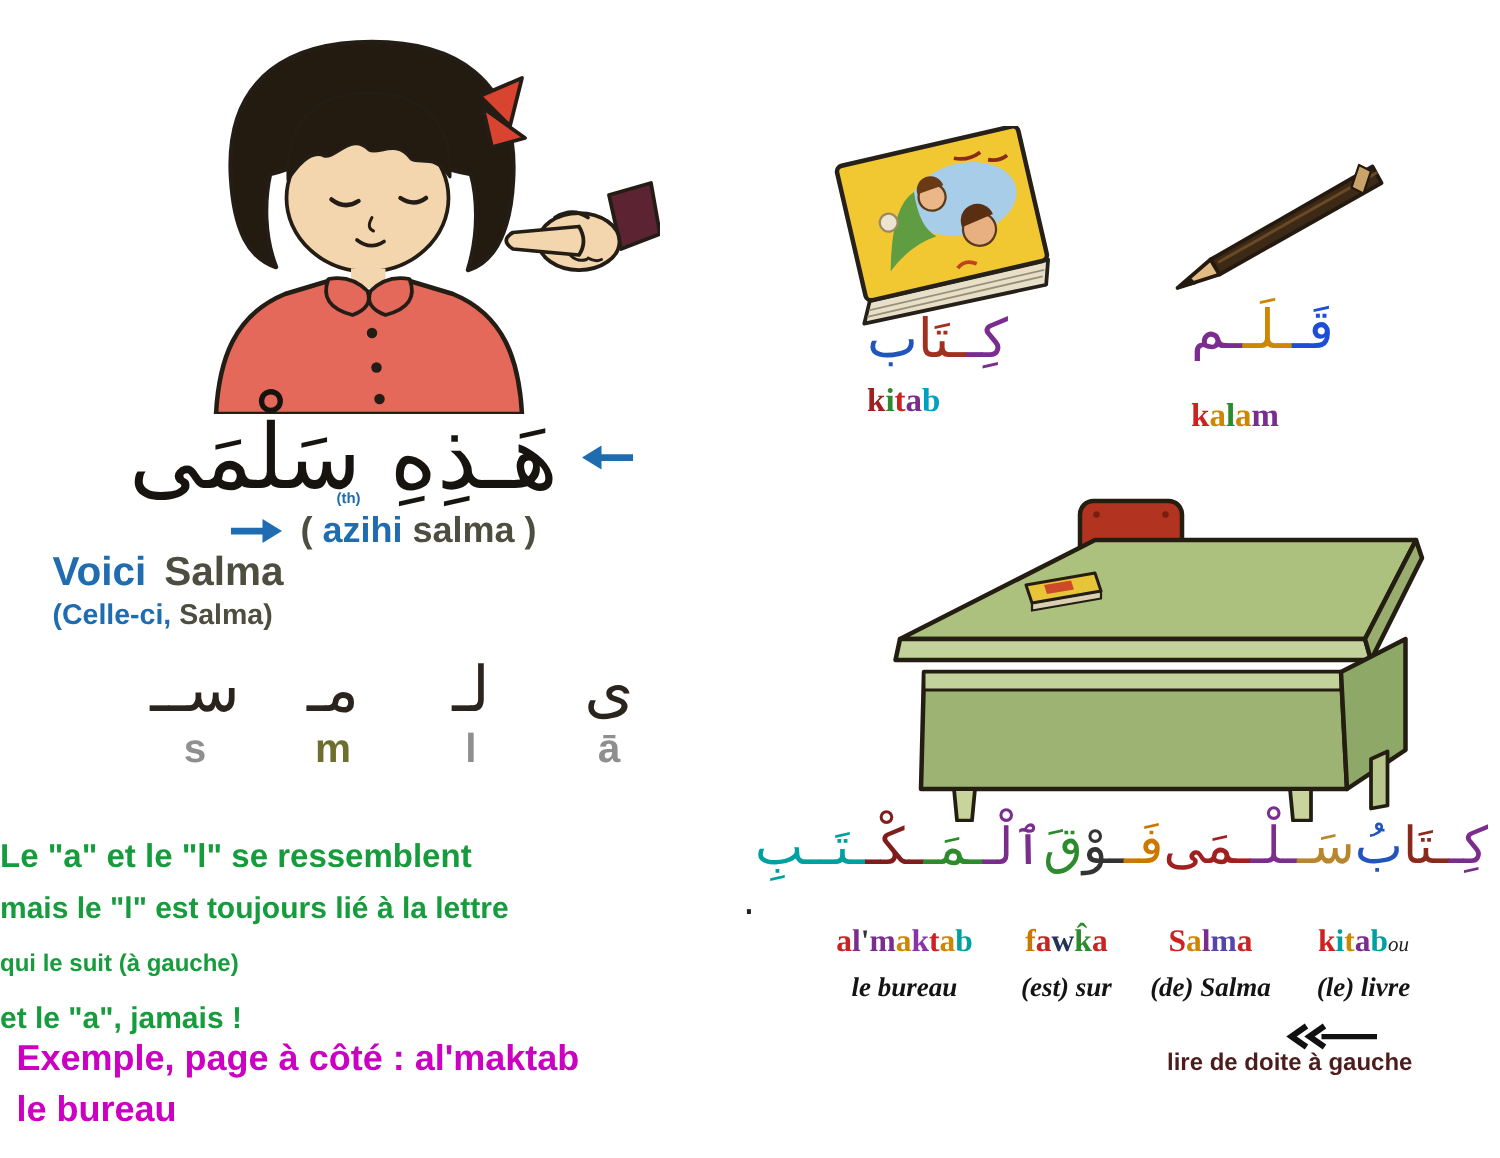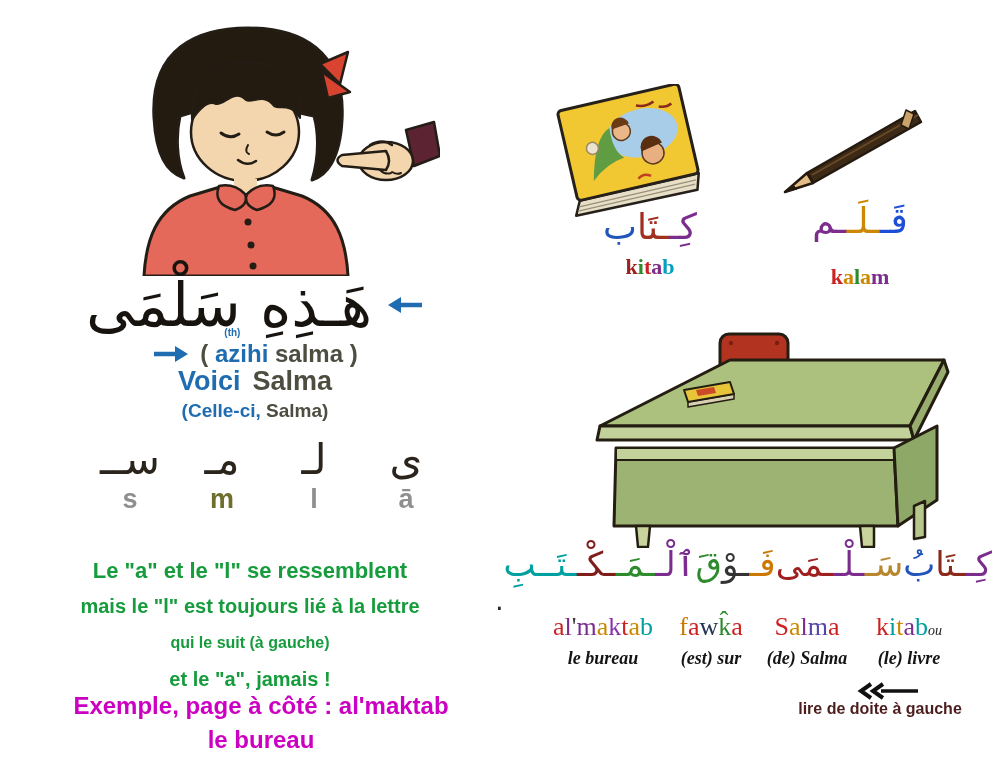--- a/index.html
+++ b/index.html
@@ -1,19 +1,19 @@
 <!DOCTYPE html>
 <html><head>
 <meta charset="utf-8">
 <style>
   html,body{margin:0;padding:0;background:#888;}
   .sheet{position:relative;width:1000px;height:772px;background:#ffffff;overflow:hidden;
          font-family:"Liberation Sans",sans-serif;}
   .abs{position:absolute;}
-  .center{text-align:center;}
+  .center{text-align:left;}
 
   
   .girl-wrap{left:88px;top:14px;width:352px;height:262px;}
   .arabic-title-row{left:35px;top:270px;width:440px;display:flex;justify-content:center;
       align-items:center;gap:16px;}
   .arabic-title{font-family:"DejaVu Sans",sans-serif;font-size:60px;color:#17130e;
       direction:rtl;white-space:nowrap;}
   .translit-row{left:35px;top:340px;width:440px;display:flex;justify-content:center;
       align-items:center;gap:12px;font-size:24px;font-weight:bold;}
   .blue-t{color:#1f6cb0;}
@@ -47,21 +47,21 @@
   .desk-wrap{left:592px;top:330px;width:375px;height:218px;}
   .sentence{left:528px;top:544px;width:464px;height:72px;direction:rtl;display:flex;
       justify-content:space-between;align-items:flex-start;
       font-family:"DejaVu Sans",sans-serif;font-size:34px;white-space:nowrap;}
   .sentence .period{color:#222;font-size:26px;align-self:flex-end;}
   .gloss-col{top:614px;text-align:center;}
   .gc1{left:543px;width:120px;}
   .gc2{left:663px;width:96px;}
   .gc3{left:759px;width:96px;}
   .gc4{left:855px;width:108px;}
-  .gloss-translit{font-family:"Liberation Serif",serif;font-size:26px;font-weight:normal;line-height:26px;}
+  .gloss-translit{font-family:"Liberation Serif",serif;font-size:21px;font-weight:bold;line-height:26px;}
   .gloss-suffix{font-family:"Liberation Serif",serif;font-size:14px;font-style:italic;
       font-weight:normal;color:#222;}
   .gloss-fr{font-family:"Liberation Serif",serif;font-size:18px;font-weight:bold;
       font-style:italic;color:#141414;line-height:24px;margin-top:6px;}
   .read-arrow{left:856px;top:682px;width:64px;height:18px;}
   .read-note{left:778px;top:700px;width:204px;font-size:16px;font-weight:bold;color:#4d1d1d;}
 </style>
 </head>
 <body>
 

